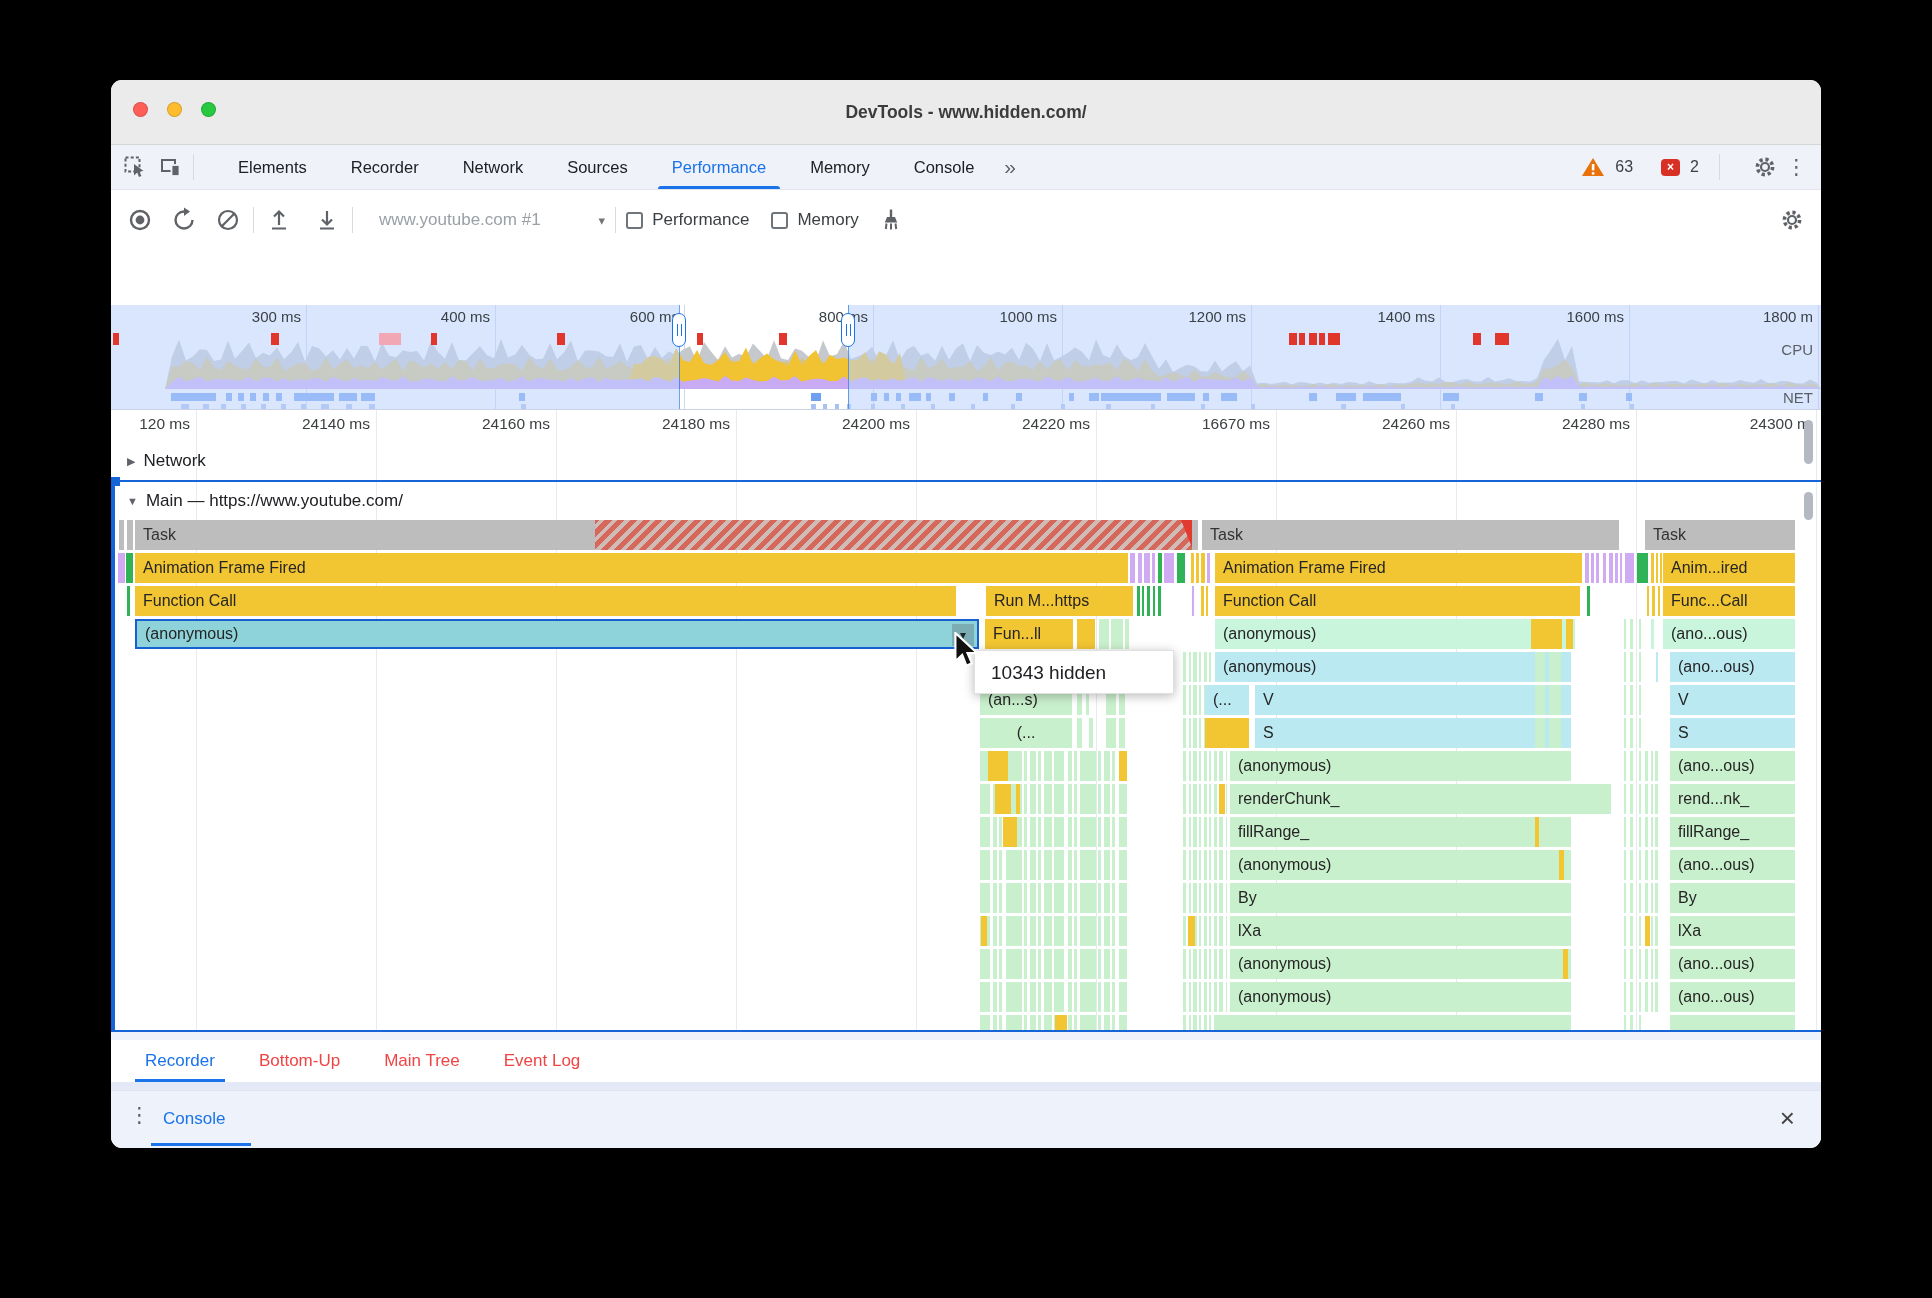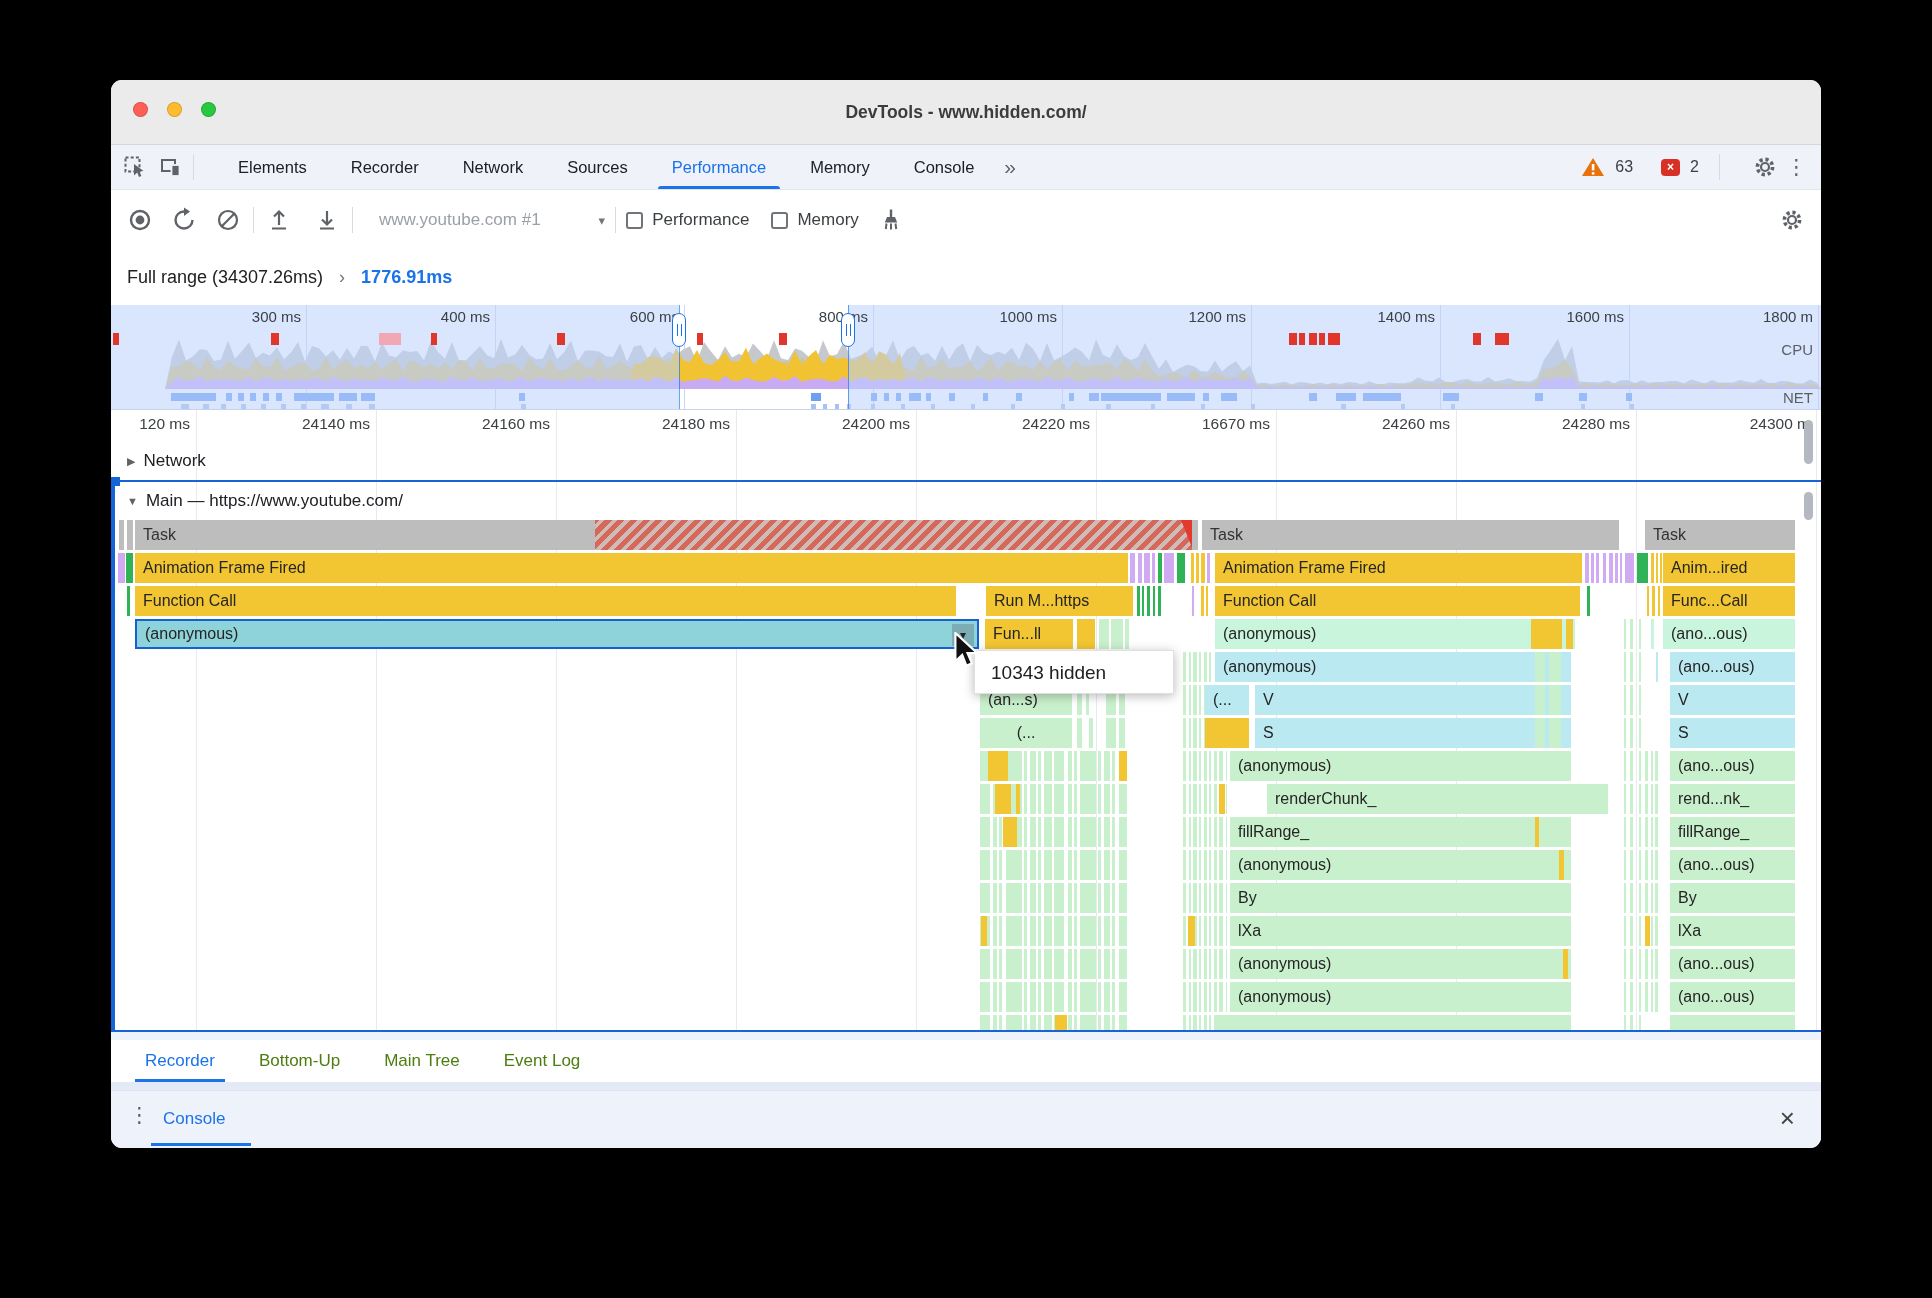--- a/index.html
+++ b/index.html
@@ -102,21 +102,21 @@
   .sthumb{position:absolute;left:1693px;width:9px;border-radius:5px;background:#b4b9c1;z-index:8;}
 
   
   #tooltip{position:absolute;left:863px;top:570px;width:200px;height:44px;background:#fff;border:1px solid #e0e0e0;box-shadow:0 2px 10px rgba(0,0,0,.28);z-index:50;font-size:19px;color:#202124;line-height:44px;padding-left:16px;}
   #cursor{position:absolute;left:842px;top:552px;z-index:60;}
 
   
   #lav1{position:absolute;left:0;right:0;top:952px;height:8px;background:#eef2fb;z-index:4;}
   #summary-row{position:absolute;left:0;right:0;top:960px;height:42px;background:#fff;z-index:4;}
   #bottom-tabs{display:flex;height:100%;align-items:center;gap:44px;padding-left:34px;}
-  .btab{position:relative;height:100%;display:flex;align-items:center;font-size:17px;color:#4d7c0f;}
+  .btab{position:relative;height:100%;display:flex;align-items:center;font-size:17px;color:#ef4444;}
   .btab.active{color:#1a73e8;}
   .btab.active::after{content:"";position:absolute;left:-10px;right:-10px;bottom:0;height:3px;background:#1a73e8;}
   #band{position:absolute;left:0;right:0;top:1002px;height:8px;background:#e3e9f6;z-index:4;}
   #console-row{position:absolute;left:0;right:0;top:1010px;height:58px;background:#eef2fb;border-top:1px solid #dde3f0;z-index:4;}
   #console-dots{position:absolute;left:18px;top:14px;}
   #console-label{position:absolute;left:52px;top:0;height:55px;line-height:55px;font-size:17px;color:#1a73e8;}
   #console-underline{position:absolute;left:40px;top:52px;width:100px;height:3px;background:#1a73e8;}
   #console-close{position:absolute;right:26px;top:0;height:55px;line-height:55px;font-size:26px;color:#444;}
   svg{display:block;}
 </style>
@@ -232,25 +232,20 @@
           </svg>
     </span>
     <span class="ticon" id="toolbar-gear">
       <svg width="26" height="26">
             <circle cx="13" cy="13" r="7.6" fill="none" stroke="#5f6368" stroke-width="3.6" stroke-dasharray="3.2 2.8"></circle>
             <circle cx="13" cy="13" r="4" fill="none" stroke="#5f6368" stroke-width="2.2"></circle>
           </svg>
     </span>
   </div>
 
-  <div id="rangebar">
-    <span id="range-full">Full range (34307.26ms)</span>
-    <span id="range-chev">›</span>
-    <span id="range-sel">1776.91ms</span>
-  </div>
 
   <div id="ovstrip">
     <svg id="cpu-svg" width="1710" height="105">
           <path d="M 40 84 L 40 84.0 L 47 84.0 L 54 84.0 L 61 51.4 L 68 34.6 L 75 55.5 L 82 51.5 L 89 44.2 L 96 44.9 L 103 56.0 L 110 54.5 L 117 35.5 L 124 53.7 L 131 46.1 L 138 37.5 L 145 53.1 L 152 47.7 L 159 50.6 L 166 42.5 L 173 54.2 L 180 47.5 L 187 37.0 L 194 56.2 L 201 41.0 L 208 43.2 L 215 51.4 L 222 45.2 L 229 54.6 L 236 43.1 L 243 53.4 L 250 40.8 L 257 41.2 L 264 56.3 L 271 37.6 L 278 50.5 L 285 52.3 L 292 45.2 L 299 47.0 L 306 46.1 L 313 55.3 L 320 35.9 L 327 46.9 L 334 53.8 L 341 37.0 L 348 55.3 L 355 55.2 L 362 48.1 L 369 41.1 L 376 50.3 L 383 53.3 L 390 34.0 L 397 52.6 L 404 49.8 L 411 39.7 L 418 49.6 L 425 54.2 L 432 53.8 L 439 38.0 L 446 54.2 L 453 47.5 L 460 35.5 L 467 56.2 L 474 45.4 L 481 45.4 L 488 46.5 L 495 51.2 L 502 52.0 L 509 38.2 L 516 56.5 L 523 41.4 L 530 40.0 L 537 54.3 L 544 42.1 L 551 52.8 L 558 46.3 L 565 50.2 L 572 44.5 L 579 41.2 L 586 56.4 L 593 36.9 L 600 46.4 L 607 55.1 L 614 41.2 L 621 52.4 L 628 48.7 L 635 51.9 L 642 38.5 L 649 46.0 L 656 53.8 L 663 34.9 L 670 53.2 L 677 55.1 L 684 43.4 L 691 45.8 L 698 52.3 L 705 56.3 L 712 35.2 L 719 51.2 L 726 49.3 L 733 36.3 L 740 54.0 L 747 51.2 L 754 48.5 L 761 41.8 L 768 56.0 L 775 50.4 L 782 35.2 L 789 55.1 L 796 44.2 L 803 40.9 L 810 50.6 L 817 47.9 L 824 55.7 L 831 40.8 L 838 54.8 L 845 43.6 L 852 38.3 L 859 56.1 L 866 40.0 L 873 47.7 L 880 49.9 L 887 46.5 L 894 49.4 L 901 42.8 L 908 54.9 L 915 37.8 L 922 43.7 L 929 56.1 L 936 38.1 L 943 55.3 L 950 51.7 L 957 47.8 L 964 42.5 L 971 46.7 L 978 55.3 L 985 34.5 L 992 50.0 L 999 53.1 L 1006 39.2 L 1013 50.9 L 1020 55.1 L 1027 52.0 L 1034 38.0 L 1041 51.3 L 1048 63.8 L 1055 54.3 L 1062 66.9 L 1069 62.9 L 1076 59.7 L 1083 61.3 L 1090 66.2 L 1097 66.4 L 1104 55.6 L 1111 66.5 L 1118 60.4 L 1125 56.2 L 1132 66.0 L 1139 60.6 L 1146 78.6 L 1153 77.7 L 1160 78.9 L 1167 78.1 L 1174 76.7 L 1181 79.6 L 1188 76.9 L 1195 77.5 L 1202 79.1 L 1209 77.4 L 1216 79.3 L 1223 77.8 L 1230 78.9 L 1237 77.0 L 1244 77.4 L 1251 79.4 L 1258 76.3 L 1265 78.7 L 1272 79.3 L 1279 77.5 L 1286 78.2 L 1293 78.3 L 1300 77.0 L 1307 72.4 L 1314 75.4 L 1321 76.4 L 1328 72.5 L 1335 77.2 L 1342 77.0 L 1349 75.1 L 1356 73.9 L 1363 76.5 L 1370 76.6 L 1377 72.1 L 1384 76.6 L 1391 75.3 L 1398 73.2 L 1405 76.0 L 1412 76.1 L 1419 76.6 L 1426 73.3 L 1433 54.7 L 1440 44.7 L 1447 33.7 L 1454 55.0 L 1461 41.0 L 1468 76.2 L 1475 76.9 L 1482 76.9 L 1489 77.6 L 1496 75.2 L 1503 78.3 L 1510 75.3 L 1517 75.3 L 1524 78.3 L 1531 75.2 L 1538 77.7 L 1545 77.0 L 1552 76.9 L 1559 76.1 L 1566 75.9 L 1573 78.5 L 1580 74.4 L 1587 76.6 L 1594 78.4 L 1601 75.1 L 1608 77.8 L 1615 77.5 L 1622 77.4 L 1629 75.0 L 1636 76.8 L 1643 77.8 L 1650 74.1 L 1657 77.9 L 1664 77.7 L 1671 75.7 L 1678 76.6 L 1685 78.2 L 1692 78.4 L 1699 74.4 L 1706 77.7 L 1710 84 Z" fill="#c5c9ce"></path>
           <path d="M 40 84 L 40 84.0 L 47 84.0 L 54 84.0 L 61 61.2 L 68 61.7 L 75 55.6 L 82 58.6 L 89 64.9 L 96 51.7 L 103 62.2 L 110 64.9 L 117 55.9 L 124 60.8 L 131 63.4 L 138 64.3 L 145 52.8 L 152 61.8 L 159 62.0 L 166 51.9 L 173 65.8 L 180 62.3 L 187 58.8 L 194 57.7 L 201 65.9 L 208 63.7 L 215 52.1 L 222 64.5 L 229 58.5 L 236 54.2 L 243 63.2 L 250 59.9 L 257 63.3 L 264 56.5 L 271 64.4 L 278 59.1 L 285 53.5 L 292 65.9 L 299 55.3 L 306 58.3 L 313 62.4 L 320 58.6 L 327 63.5 L 334 57.2 L 341 64.2 L 348 54.8 L 355 56.6 L 362 65.7 L 369 53.4 L 376 63.1 L 383 63.3 L 390 59.0 L 397 58.6 L 404 59.5 L 411 65.7 L 418 52.0 L 425 60.4 L 432 63.9 L 439 53.5 L 446 64.2 L 453 65.4 L 460 61.3 L 467 55.1 L 474 62.3 L 481 63.1 L 488 51.2 L 495 64.1 L 502 61.1 L 509 55.7 L 516 60.7 L 523 64.2 L 530 65.2 L 537 53.5 L 544 64.8 L 551 59.2 L 558 52.6 L 565 65.3 L 572 58.3 L 579 59.7 L 586 59.0 L 593 62.4 L 600 61.8 L 607 54.1 L 614 65.9 L 621 55.4 L 628 55.9 L 635 64.3 L 642 56.4 L 649 64.8 L 656 59.3 L 663 62.1 L 670 57.1 L 677 56.4 L 684 65.7 L 691 52.7 L 698 60.3 L 705 65.1 L 712 56.2 L 719 62.1 L 726 61.0 L 733 63.6 L 740 53.5 L 747 59.7 L 754 63.7 L 761 51.9 L 768 64.8 L 775 64.7 L 782 58.1 L 789 58.1 L 796 63.6 L 803 65.2 L 810 51.7 L 817 63.0 L 824 60.7 L 831 53.3 L 838 63.6 L 845 62.2 L 852 61.8 L 859 55.8 L 866 65.9 L 873 61.0 L 880 52.2 L 887 65.4 L 894 57.4 L 901 56.6 L 908 61.7 L 915 60.3 L 922 65.3 L 929 55.6 L 936 64.8 L 943 56.6 L 950 54.6 L 957 65.6 L 964 54.9 L 971 61.3 L 978 61.5 L 985 59.6 L 992 60.2 L 999 57.2 L 1006 65.2 L 1013 53.1 L 1020 58.4 L 1027 65.5 L 1034 54.0 L 1041 65.6 L 1048 71.4 L 1055 70.1 L 1062 67.1 L 1069 69.6 L 1076 72.3 L 1083 64.4 L 1090 71.1 L 1097 71.6 L 1104 66.7 L 1111 70.4 L 1118 72.8 L 1125 71.9 L 1132 65.6 L 1139 71.4 L 1146 80.4 L 1153 78.8 L 1160 81.1 L 1167 80.3 L 1174 79.9 L 1181 79.9 L 1188 80.9 L 1195 80.7 L 1202 79.0 L 1209 81.0 L 1216 79.8 L 1223 79.3 L 1230 80.8 L 1237 79.9 L 1244 80.6 L 1251 79.8 L 1258 80.7 L 1265 80.0 L 1272 79.3 L 1279 81.1 L 1286 79.2 L 1293 79.9 L 1300 79.1 L 1307 77.6 L 1314 79.1 L 1321 78.0 L 1328 79.1 L 1335 77.0 L 1342 77.6 L 1349 79.5 L 1356 76.4 L 1363 79.0 L 1370 79.4 L 1377 77.7 L 1384 78.0 L 1391 78.5 L 1398 79.6 L 1405 76.3 L 1412 78.5 L 1419 78.9 L 1426 76.5 L 1433 63.5 L 1440 63.7 L 1447 59.5 L 1454 54.4 L 1461 62.8 L 1468 79.8 L 1475 77.5 L 1482 80.1 L 1489 79.1 L 1496 78.3 L 1503 79.5 L 1510 79.7 L 1517 80.2 L 1524 78.1 L 1531 80.4 L 1538 78.9 L 1545 77.8 L 1552 80.3 L 1559 78.6 L 1566 79.1 L 1573 79.3 L 1580 79.4 L 1587 79.6 L 1594 78.3 L 1601 80.3 L 1608 78.1 L 1615 78.5 L 1622 80.2 L 1629 78.2 L 1636 80.1 L 1643 79.4 L 1650 79.4 L 1657 78.6 L 1664 78.7 L 1671 80.3 L 1678 77.6 L 1685 79.3 L 1692 80.3 L 1699 78.2 L 1706 79.7 L 1710 84 Z" fill="#d6c37e"></path>
           <path d="M 40 84 L 40 84.0 L 47 84.0 L 54 84.0 L 61 84.0 L 68 84.0 L 75 84.0 L 82 84.0 L 89 84.0 L 96 84.0 L 103 84.0 L 110 84.0 L 117 84.0 L 124 84.0 L 131 84.0 L 138 84.0 L 145 84.0 L 152 84.0 L 159 84.0 L 166 84.0 L 173 84.0 L 180 84.0 L 187 84.0 L 194 84.0 L 201 84.0 L 208 84.0 L 215 84.0 L 222 84.0 L 229 84.0 L 236 84.0 L 243 84.0 L 250 84.0 L 257 84.0 L 264 84.0 L 271 84.0 L 278 84.0 L 285 84.0 L 292 84.0 L 299 84.0 L 306 84.0 L 313 84.0 L 320 84.0 L 327 84.0 L 334 84.0 L 341 84.0 L 348 84.0 L 355 84.0 L 362 84.0 L 369 84.0 L 376 84.0 L 383 84.0 L 390 84.0 L 397 84.0 L 404 84.0 L 411 84.0 L 418 84.0 L 425 84.0 L 432 84.0 L 439 84.0 L 446 84.0 L 453 84.0 L 460 84.0 L 467 84.0 L 474 84.0 L 481 84.0 L 488 84.0 L 495 84.0 L 502 84.0 L 509 84.0 L 516 84.0 L 523 58.5 L 530 59.0 L 537 51.9 L 544 50.9 L 551 54.3 L 558 60.7 L 565 42.8 L 572 55.3 L 579 57.0 L 586 45.1 L 593 58.0 L 600 60.1 L 607 55.5 L 614 47.0 L 621 57.8 L 628 56.2 L 635 42.5 L 642 59.5 L 649 53.2 L 656 48.6 L 663 54.2 L 670 57.2 L 677 60.9 L 684 45.7 L 691 60.5 L 698 51.0 L 705 44.9 L 712 60.0 L 719 49.8 L 726 54.1 L 733 52.8 L 740 55.4 L 747 54.6 L 754 47.0 L 761 60.6 L 768 46.3 L 775 49.5 L 782 59.6 L 789 47.9 L 796 84.0 L 803 84.0 L 810 84.0 L 817 84.0 L 824 84.0 L 831 84.0 L 838 84.0 L 845 84.0 L 852 84.0 L 859 84.0 L 866 84.0 L 873 84.0 L 880 84.0 L 887 84.0 L 894 84.0 L 901 84.0 L 908 84.0 L 915 84.0 L 922 84.0 L 929 84.0 L 936 84.0 L 943 84.0 L 950 84.0 L 957 84.0 L 964 84.0 L 971 84.0 L 978 84.0 L 985 84.0 L 992 84.0 L 999 84.0 L 1006 84.0 L 1013 84.0 L 1020 84.0 L 1027 84.0 L 1034 84.0 L 1041 84.0 L 1048 84.0 L 1055 84.0 L 1062 84.0 L 1069 84.0 L 1076 84.0 L 1083 84.0 L 1090 84.0 L 1097 84.0 L 1104 84.0 L 1111 84.0 L 1118 84.0 L 1125 84.0 L 1132 84.0 L 1139 84.0 L 1146 84.0 L 1153 84.0 L 1160 84.0 L 1167 84.0 L 1174 84.0 L 1181 84.0 L 1188 84.0 L 1195 84.0 L 1202 84.0 L 1209 84.0 L 1216 84.0 L 1223 84.0 L 1230 84.0 L 1237 84.0 L 1244 84.0 L 1251 84.0 L 1258 84.0 L 1265 84.0 L 1272 84.0 L 1279 84.0 L 1286 84.0 L 1293 84.0 L 1300 84.0 L 1307 84.0 L 1314 84.0 L 1321 84.0 L 1328 84.0 L 1335 84.0 L 1342 84.0 L 1349 84.0 L 1356 84.0 L 1363 84.0 L 1370 84.0 L 1377 84.0 L 1384 84.0 L 1391 84.0 L 1398 84.0 L 1405 84.0 L 1412 84.0 L 1419 84.0 L 1426 84.0 L 1433 84.0 L 1440 84.0 L 1447 84.0 L 1454 84.0 L 1461 84.0 L 1468 84.0 L 1475 84.0 L 1482 84.0 L 1489 84.0 L 1496 84.0 L 1503 84.0 L 1510 84.0 L 1517 84.0 L 1524 84.0 L 1531 84.0 L 1538 84.0 L 1545 84.0 L 1552 84.0 L 1559 84.0 L 1566 84.0 L 1573 84.0 L 1580 84.0 L 1587 84.0 L 1594 84.0 L 1601 84.0 L 1608 84.0 L 1615 84.0 L 1622 84.0 L 1629 84.0 L 1636 84.0 L 1643 84.0 L 1650 84.0 L 1657 84.0 L 1664 84.0 L 1671 84.0 L 1678 84.0 L 1685 84.0 L 1692 84.0 L 1699 84.0 L 1706 84.0 L 1710 84 Z" fill="#f1c232"></path>
           <path d="M 40 84 L 40 84.0 L 47 84.0 L 54 84.0 L 61 76.5 L 68 71.9 L 75 76.3 L 82 74.3 L 89 71.5 L 96 76.6 L 103 73.9 L 110 74.3 L 117 74.1 L 124 75.5 L 131 75.3 L 138 72.1 L 145 76.8 L 152 72.8 L 159 72.8 L 166 76.2 L 173 73.2 L 180 76.3 L 187 74.1 L 194 75.4 L 201 73.4 L 208 73.0 L 215 76.8 L 222 71.7 L 229 74.5 L 236 76.4 L 243 73.0 L 250 75.4 L 257 74.8 L 264 75.9 L 271 71.9 L 278 74.3 L 285 76.0 L 292 71.3 L 299 76.3 L 306 76.5 L 313 73.7 L 320 73.8 L 327 75.8 L 334 76.6 L 341 71.2 L 348 75.6 L 355 74.9 L 362 71.8 L 369 75.9 L 376 75.5 L 383 75.1 L 390 72.8 L 397 76.7 L 404 75.0 L 411 71.3 L 418 76.6 L 425 73.6 L 432 73.1 L 439 75.1 L 446 74.7 L 453 76.6 L 460 72.7 L 467 76.5 L 474 73.2 L 481 72.3 L 488 76.7 L 495 72.5 L 502 74.9 L 509 75.0 L 516 74.4 L 523 74.6 L 530 73.3 L 537 76.6 L 544 71.8 L 551 73.8 L 558 76.7 L 565 72.2 L 572 76.8 L 579 75.6 L 586 74.8 L 593 72.9 L 600 74.4 L 607 76.4 L 614 71.1 L 621 75.4 L 628 75.9 L 635 72.6 L 642 75.1 L 649 76.5 L 656 76.0 L 663 71.8 L 670 75.6 L 677 75.1 L 684 71.2 L 691 76.8 L 698 74.8 L 705 73.8 L 712 73.9 L 719 76.3 L 726 76.0 L 733 71.6 L 740 76.5 L 747 73.6 L 754 72.2 L 761 76.0 L 768 73.9 L 775 75.6 L 782 73.6 L 789 75.8 L 796 74.1 L 803 72.2 L 810 76.8 L 817 72.3 L 824 73.8 L 831 75.9 L 838 73.4 L 845 76.0 L 852 73.9 L 859 75.9 L 866 72.4 L 873 73.4 L 880 76.5 L 887 71.6 L 894 75.7 L 901 76.4 L 908 73.7 L 915 74.1 L 922 74.8 L 929 76.7 L 936 71.3 L 943 74.9 L 950 75.7 L 957 71.7 L 964 76.3 L 971 76.5 L 978 74.7 L 985 72.8 L 992 75.9 L 999 75.7 L 1006 71.1 L 1013 76.2 L 1020 74.5 L 1027 72.6 L 1034 75.1 L 1041 75.5 L 1048 76.4 L 1055 72.3 L 1062 76.7 L 1069 74.0 L 1076 71.7 L 1083 76.7 L 1090 73.3 L 1097 74.2 L 1104 74.6 L 1111 74.9 L 1118 75.3 L 1125 72.6 L 1132 76.6 L 1139 72.5 L 1146 81.8 L 1153 82.5 L 1160 81.7 L 1167 82.4 L 1174 82.2 L 1181 82.2 L 1188 81.9 L 1195 81.9 L 1202 82.5 L 1209 81.5 L 1216 82.1 L 1223 82.5 L 1230 81.7 L 1237 82.3 L 1244 82.3 L 1251 82.3 L 1258 81.6 L 1265 82.1 L 1272 82.4 L 1279 81.4 L 1286 82.5 L 1293 82.4 L 1300 81.9 L 1307 82.0 L 1314 82.5 L 1321 82.5 L 1328 81.5 L 1335 82.4 L 1342 82.1 L 1349 81.5 L 1356 82.4 L 1363 82.2 L 1370 82.2 L 1377 81.8 L 1384 82.5 L 1391 82.2 L 1398 81.5 L 1405 82.5 L 1412 81.8 L 1419 81.8 L 1426 82.3 L 1433 72.0 L 1440 75.3 L 1447 71.1 L 1454 74.5 L 1461 70.9 L 1468 81.2 L 1475 82.2 L 1482 81.0 L 1489 81.7 L 1496 81.9 L 1503 81.5 L 1510 81.7 L 1517 81.5 L 1524 82.1 L 1531 80.9 L 1538 81.5 L 1545 82.1 L 1552 80.9 L 1559 82.2 L 1566 82.1 L 1573 81.6 L 1580 81.3 L 1587 81.7 L 1594 82.1 L 1601 80.8 L 1608 81.9 L 1615 81.8 L 1622 81.1 L 1629 81.8 L 1636 82.1 L 1643 82.0 L 1650 81.0 L 1657 82.0 L 1664 81.7 L 1671 80.8 L 1678 82.2 L 1685 81.5 L 1692 81.4 L 1699 81.6 L 1706 81.9 L 1710 84 Z" fill="#c9abf4"></path>
         </svg>
     <div id="cpu-label">CPU</div>
     <div id="net-label">NET</div>
@@ -797,21 +792,21 @@
         <div class="fbar c-pale nopad" style="left: 1424px; top: 198px; width: 10px; height: 30px;"></div>
         <div class="fbar c-pale nopad" style="left: 1438px; top: 198px; width: 12px; height: 30px;"></div>
         <div class="fbar c-cyan" style="left: 1559px; top: 198px; width: 125px; height: 30px;">S</div>
         <div class="fbar c-yellow nopad" style="left: 877px; top: 231px; width: 20px; height: 30px;"></div>
         <div class="fbar c-yellow nopad" style="left: 1008px; top: 231px; width: 8px; height: 30px;"></div>
         <div class="fbar c-pale" style="left: 1119px; top: 231px; width: 341px; height: 30px;">(anonymous)</div>
         <div class="fbar c-pale" style="left: 1559px; top: 231px; width: 125px; height: 30px;">(ano...ous)</div>
         <div class="fbar c-yellow nopad" style="left: 884px; top: 264px; width: 16px; height: 30px;"></div>
         <div class="fbar c-yellow nopad" style="left: 905px; top: 264px; width: 4px; height: 30px;"></div>
         <div class="fbar c-yellow nopad" style="left: 1108px; top: 264px; width: 6px; height: 30px;"></div>
-        <div class="fbar c-pale" style="left: 1156px; top: 264px; width: 341px; height: 30px;">renderChunk_</div>
+        <div class="fbar c-pale" style="left: 1119px; top: 264px; width: 381px; height: 30px;">renderChunk_</div>
         <div class="fbar c-pale" style="left: 1559px; top: 264px; width: 125px; height: 30px;">rend...nk_</div>
         <div class="fbar c-yellow nopad" style="left: 892px; top: 297px; width: 14px; height: 30px;"></div>
         <div class="fbar c-pale" style="left: 1119px; top: 297px; width: 341px; height: 30px;">fillRange_</div>
         <div class="fbar c-yellow nopad" style="left: 1424px; top: 297px; width: 4px; height: 30px;"></div>
         <div class="fbar c-pale" style="left: 1559px; top: 297px; width: 125px; height: 30px;">fillRange_</div>
         <div class="fbar c-pale" style="left: 1119px; top: 330px; width: 341px; height: 30px;">(anonymous)</div>
         <div class="fbar c-yellow nopad" style="left: 1448px; top: 330px; width: 5px; height: 30px;"></div>
         <div class="fbar c-pale" style="left: 1559px; top: 330px; width: 125px; height: 30px;">(ano...ous)</div>
         <div class="fbar c-pale" style="left: 1119px; top: 363px; width: 341px; height: 30px;">By</div>
         <div class="fbar c-pale" style="left: 1559px; top: 363px; width: 125px; height: 30px;">By</div>

